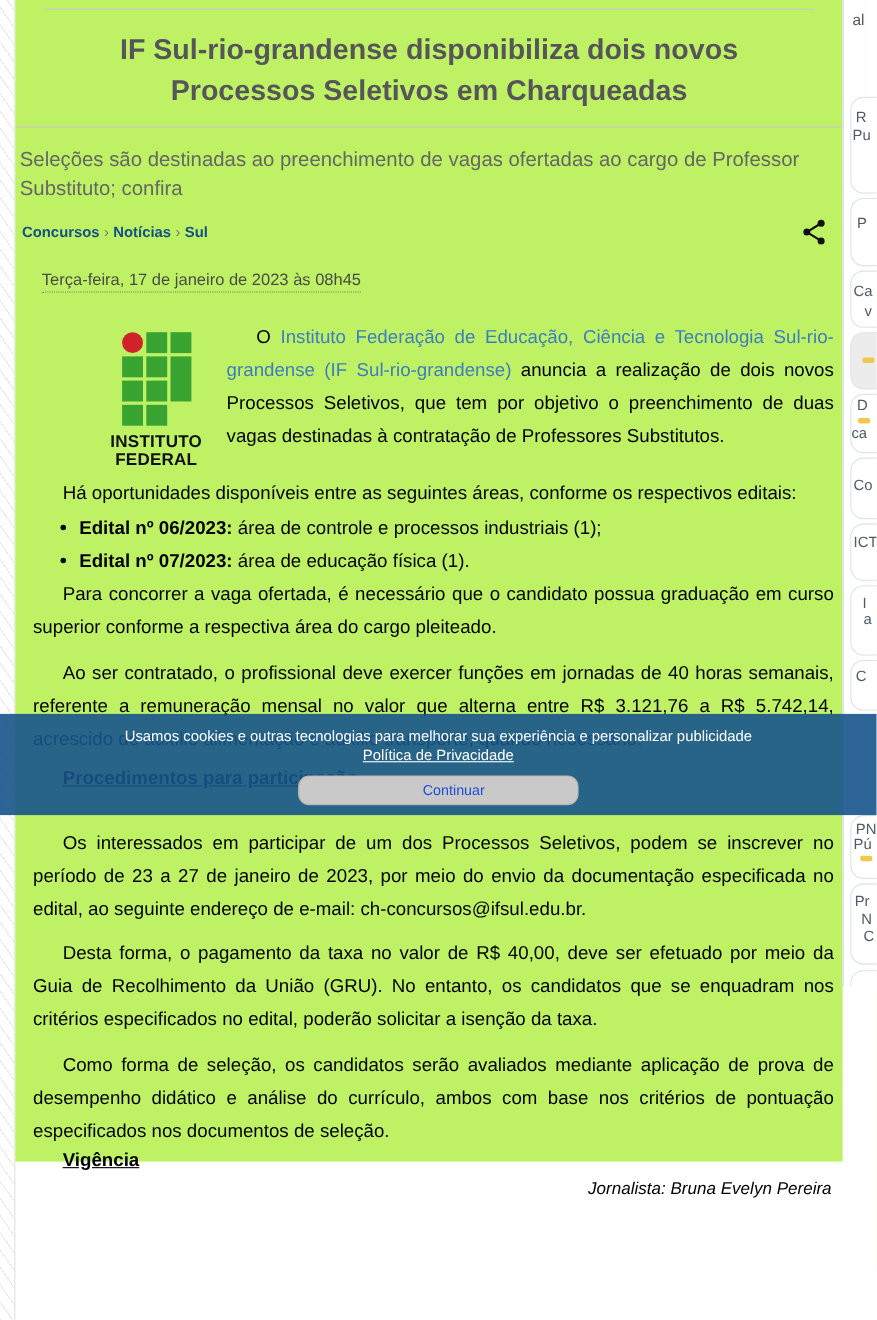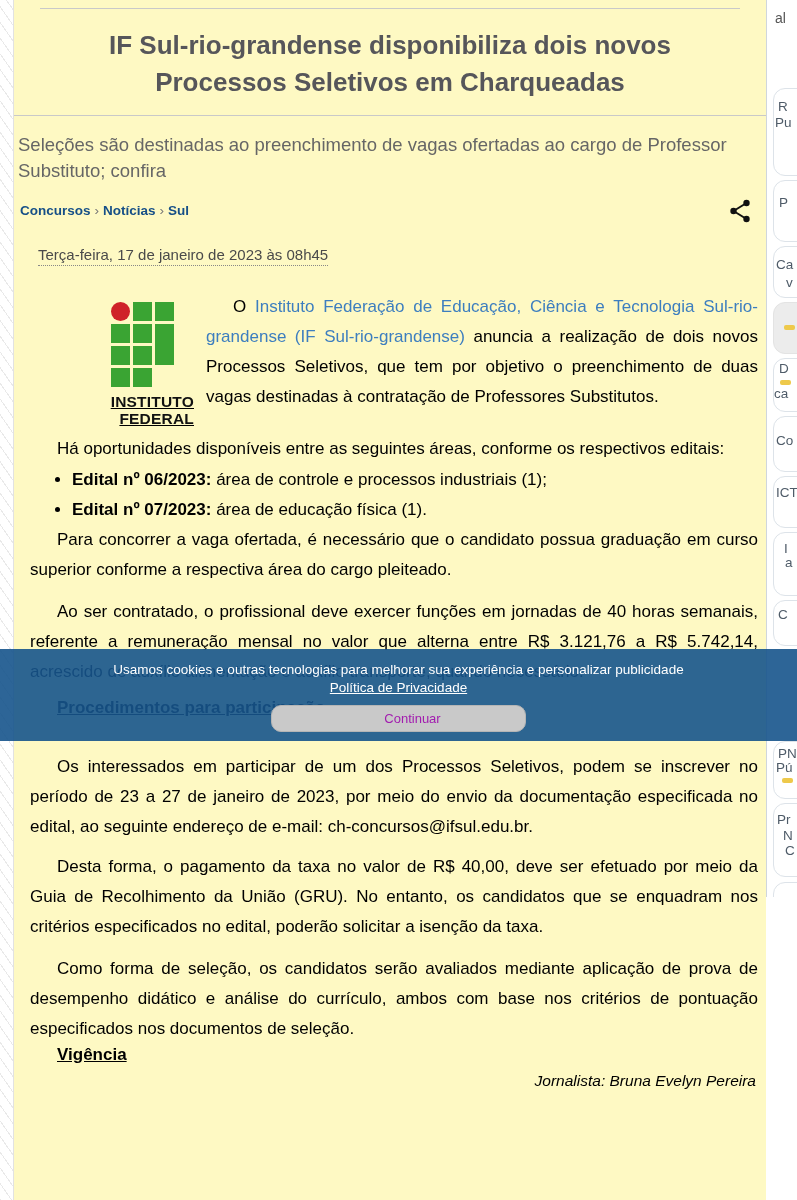--- a/index.html
+++ b/index.html
@@ -6,22 +6,22 @@
   html,body { width:797px; height:1200px; overflow:hidden; background:#fff;
     font-family:"Liberation Sans", sans-serif; }
   .viewport { position:relative; width:797px; height:1200px; overflow:hidden; }
 
   
   .bg-strip { position:absolute; left:0; top:0; width:14px; height:1200px;
     background:repeating-linear-gradient(55deg, #e9e9e9 0 1px, transparent 1px 9px);
     border-right:1px solid #e2e2e2; }
 
   
-  .page { position:absolute; left:14px; top:0; width:752px; height:1200px;
-    background:#fef9c3; padding:0; }
+  .page { position:absolute; left:14px; top:0; width:752px; height:1056px;
+    background:#bef264; padding:0; }
 
   .rule-top { margin:8px 26px 0 26px; border-top:1px solid #c9c9c9; }
   .page-title { margin-top:18px; text-align:center; color:#56565a;
     font-size:26px; font-weight:bold; line-height:37px; }
   .rule-full { margin-top:14px; border-top:1px solid #c9c9c9; }
 
   .subtitle { margin:16px 10px 0 4px; color:#666; font-size:18.5px; line-height:26px; }
 
   .meta-row { position:relative; margin:14px 8px 0 6px; height:26px; }
   .breadcrumb { font-size:13.5px; font-weight:bold; color:#164f87; line-height:26px; }
@@ -51,21 +51,21 @@
 
   .sect-head { margin-top:10px; text-indent:27px; font-size:17px; font-weight:bold;
     line-height:22px; }
   .sect-head span { text-decoration:underline; }
   .sect-head.vig { margin-top:0; }
 
   .byline { margin-top:4px; text-align:right; font-style:italic; font-size:15.5px;
     padding-right:2px; line-height:22px; }
 
   
-  .logo { float:left; width:104px; margin:10px 12px 6px 60px; text-align:right;text-decoration:underline; }
+  .logo { float:left; width:104px; margin:10px 12px 6px 60px; text-align:center; }
   .logo-grid { display:grid; grid-template-columns:repeat(3,19px);
     grid-auto-rows:19px; gap:3px; width:63px; margin:0 auto; }
   .cell { background:#3aa433; }
   .cell.red { background:#cf2329; border-radius:50%; }
   .cell.tall { grid-row:span 2; }
   .logo-caption { margin-top:6px; font-size:15.5px; font-weight:bold; color:#111;
     line-height:17px; letter-spacing:0.2px; }
 
   
   .sidebar { position:absolute; left:766px; top:0; width:31px; height:897px;
@@ -97,21 +97,21 @@
   .sc-n { top:1176px; height:60px; }
 
   
   .cookie-banner { position:absolute; left:0; top:649px; width:797px; height:92px;
     background:rgba(22,84,140,0.9); z-index:50; text-align:center; color:#fff; }
   .cookie-msg { margin-top:12px; font-size:13.5px; line-height:17px; }
   .cookie-link { display:inline-block; margin-top:1px; font-size:13.5px; color:#fff;
     text-decoration:underline; cursor:pointer; }
   .cookie-btn { display:block; margin:9px auto 0 auto; width:255px; height:27px;
     background:#c9c9c9; border:1px solid #b5b5b5; border-radius:10px;
-    font-family:"Liberation Sans", sans-serif; font-size:13px; color:#a21caf; cursor:pointer;padding-left:28px; }
+    font-family:"Liberation Sans", sans-serif; font-size:13px; color:#1d4ed8; cursor:pointer;padding-left:28px; }
 </style>
 </head>
 <body>
 
 <div class="viewport">
 
   <div class="bg-strip"></div>
 
   <div class="page">
 

